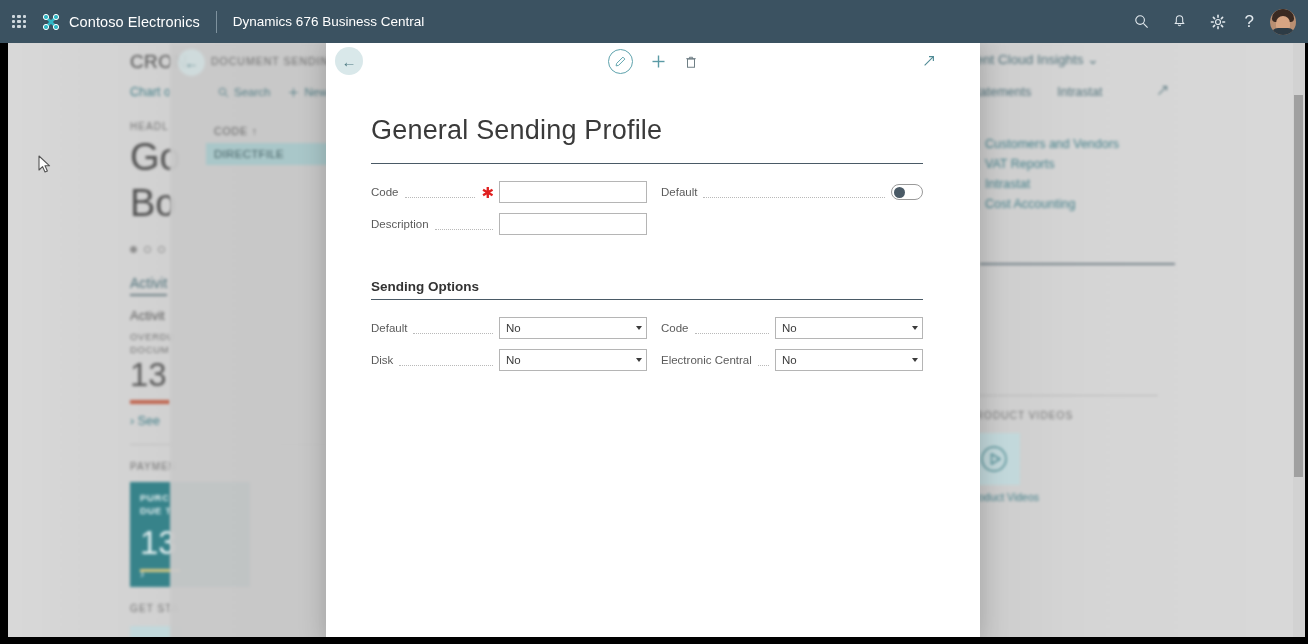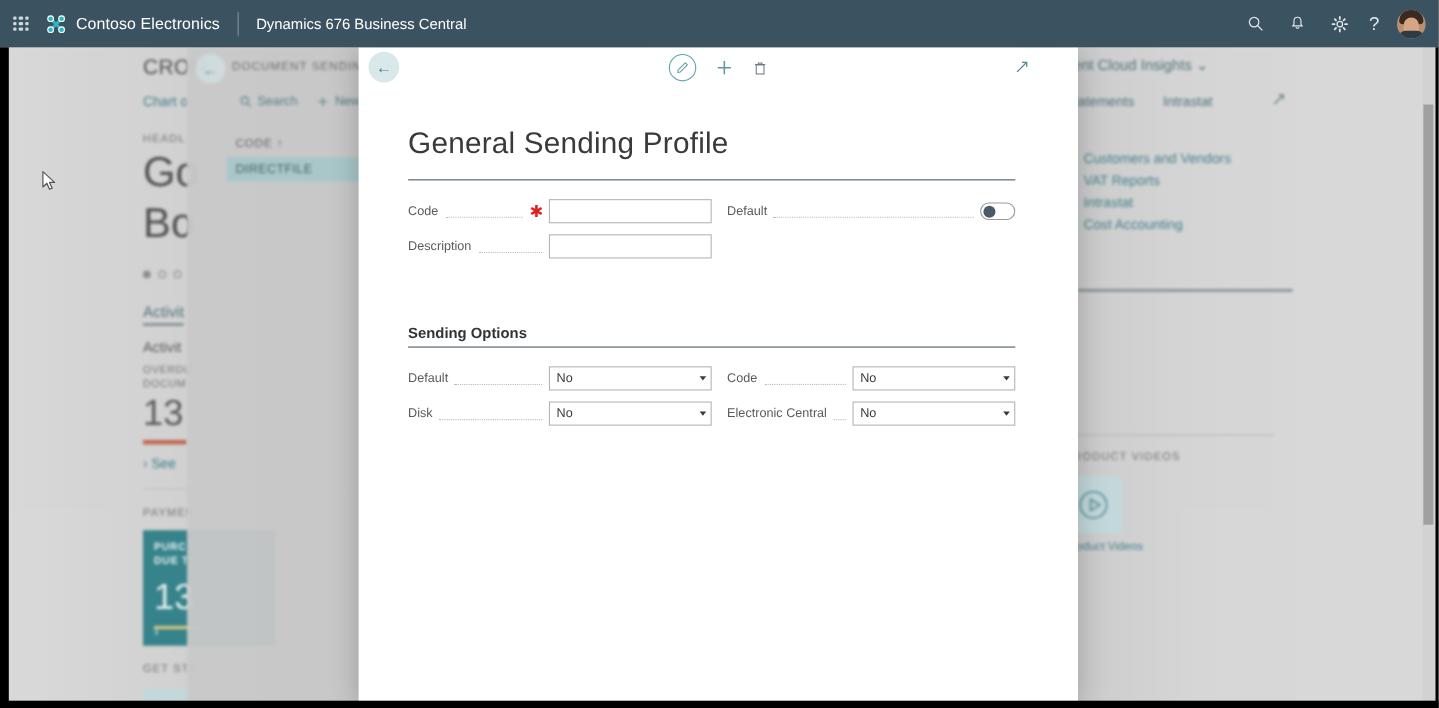--- a/index.html
+++ b/index.html
@@ -229,21 +229,21 @@
     border-top: 4.5px solid #3b3b3b;
   }
   .toggle {
     width: 32px; height: 16px; border-radius: 9px; border: 1px solid #9a9a9a;
     background: #fff; position: relative; flex: none; cursor: pointer;
   }
   .toggle .knob {
     position: absolute; left: 2px; top: 1.5px; width: 11px; height: 11px;
     border-radius: 50%; background: #4a5a66;
   }
-  .grp2 { margin-top: 52px; }
+  .grp2 { margin-top: 36px; }
 
   
   #scrollbar {
     position: absolute; right: 4px; top: 43px; width: 11px; height: 601px;
     background: #d2d2d2; z-index: 55;
   }
   #scrollthumb {
     position: absolute; left: 1px; top: 52px; width: 9px; height: 382px;
     background: #a0a0a0;
   }

